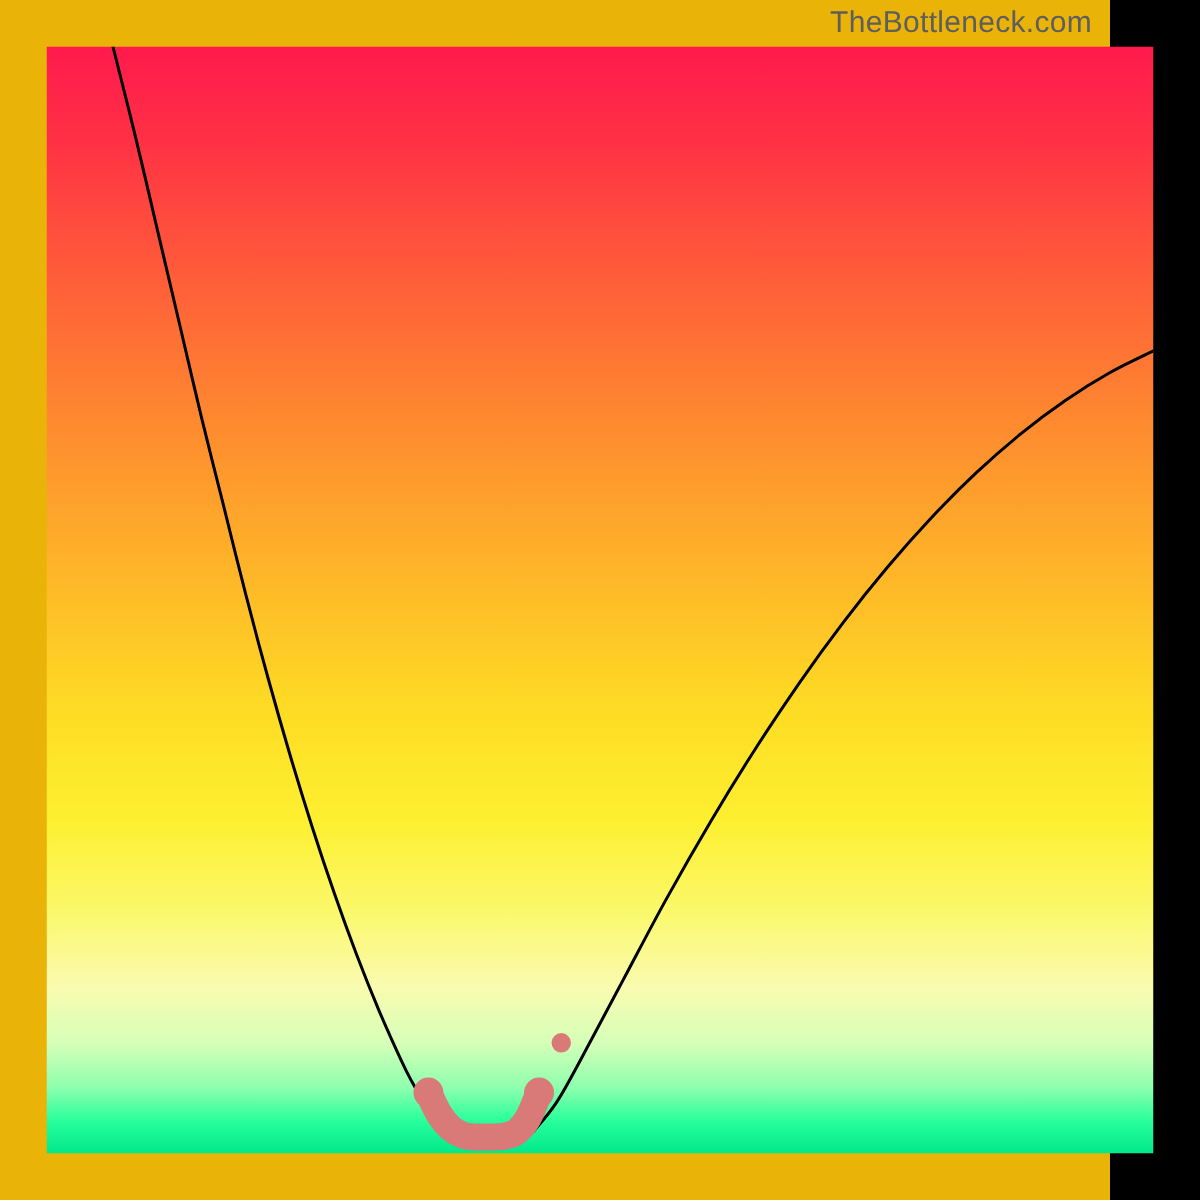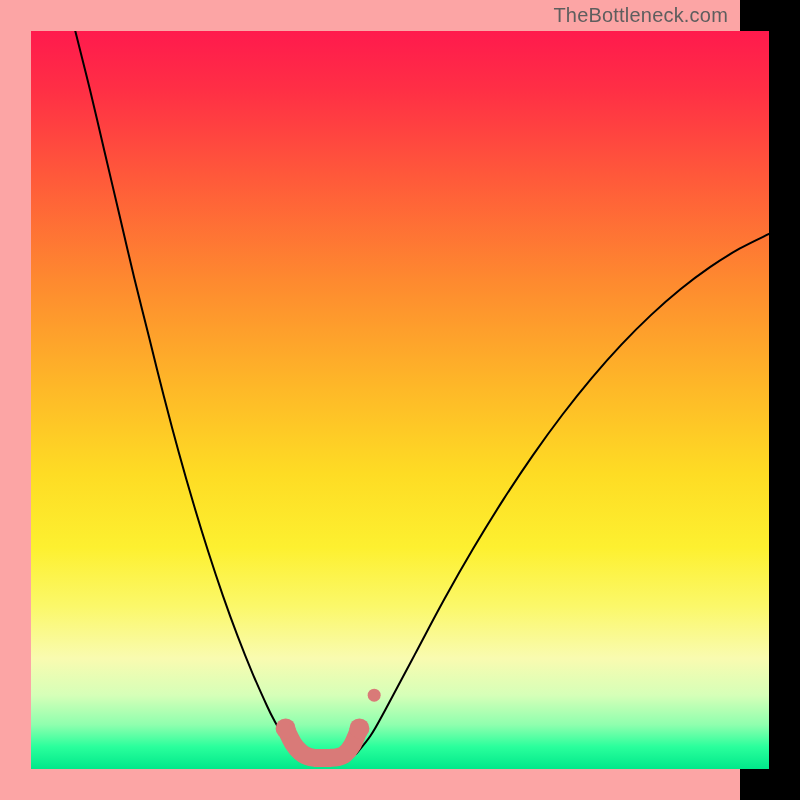--- a/index.html
+++ b/index.html
@@ -10,21 +10,21 @@
     background: #000;
     overflow: hidden;
     font-family: Arial, Helvetica, sans-serif;
   }
   .frame {
     position: absolute;
     top: 0;
     left: 0;
     width: 740px;
     height: 800px;
-    background: #fca5a5;
+    background: #eab308;
   }
   .plot-area {
     position: absolute;
     top: 31px;
     left: 31px;
     width: 738px;
     height: 738px;
     overflow: hidden;
   }
   .gradient-bg {

